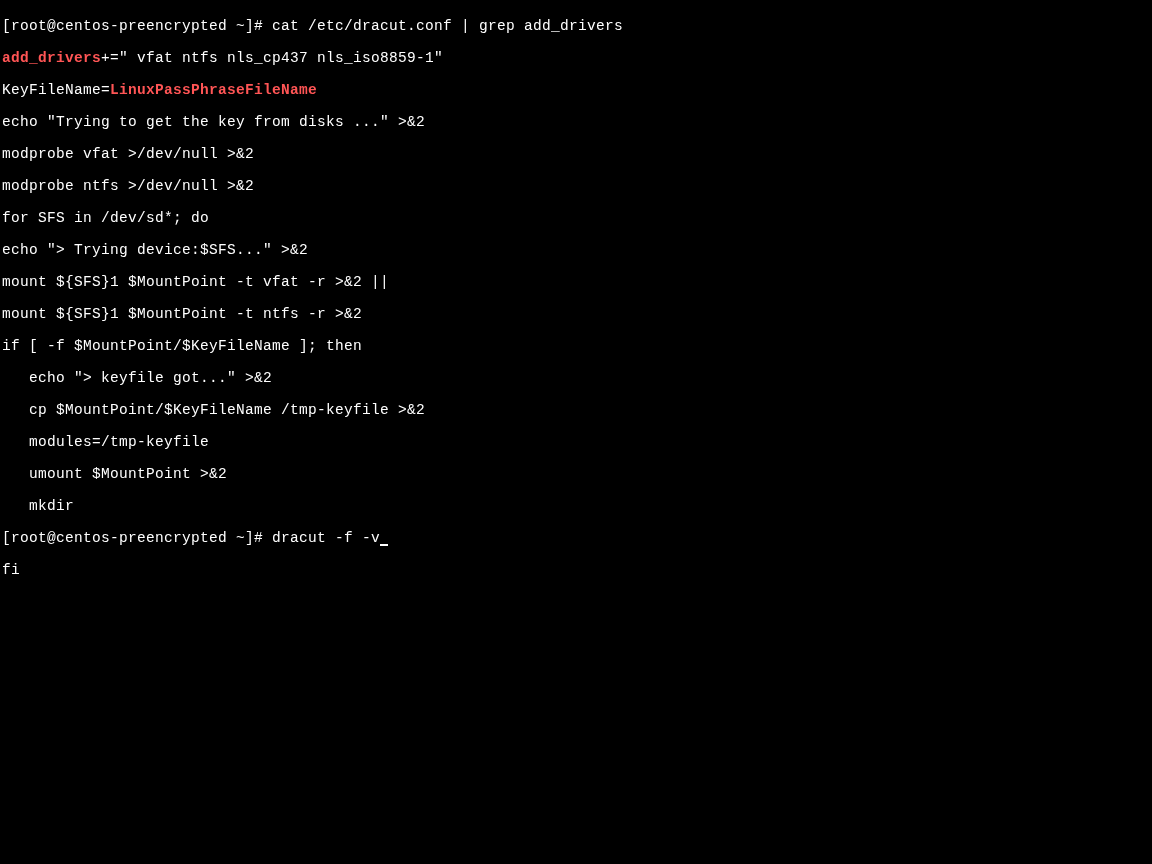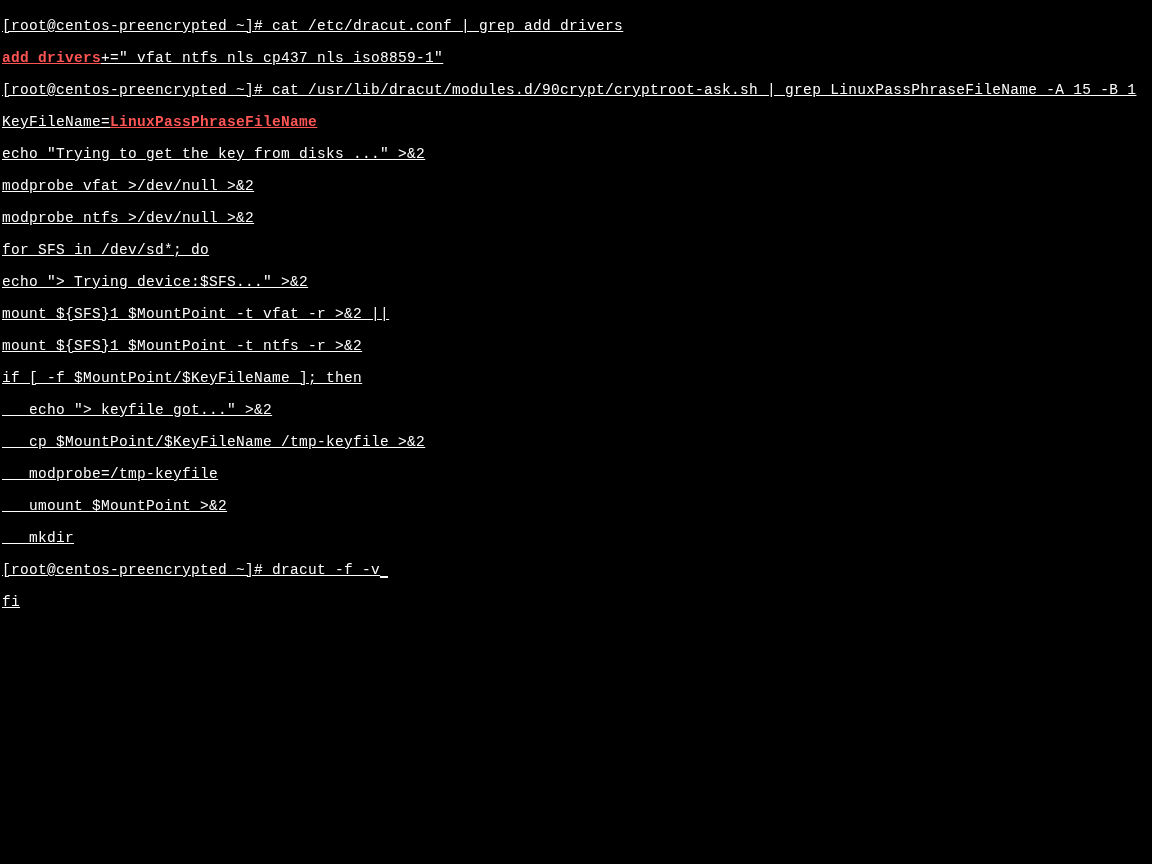--- a/index.html
+++ b/index.html
@@ -1,19 +1,18 @@
 <!DOCTYPE html>
 <html><head>
   <meta charset="utf-8">
   <style>
     * {
       margin: 0;
       padding: 0;
       box-sizing: border-box;
-      text-decoration: underline;
     }
     body {
       background-color: #000000;
       width: 1152px;
       height: 864px;
       font-family: 'Courier New', monospace;
       font-size: 14.5px;
       line-height: 16px;
       color: #ffffff;
       overflow: hidden;
@@ -41,30 +40,29 @@
       position: relative;
       bottom: 0px;
     }
   </style>
 </head>
 <body>
 
 <div class="term">
 <span class="line">[root@centos-preencrypted ~]# cat /etc/dracut.conf | grep add_drivers</span>
 <span class="line"><span class="red-bold">add_drivers</span><span>+=" vfat ntfs nls_cp437 nls_iso8859-1"</span></span>
-<span class="line">[root@centos-preencrypted ~]# cat /usr/lib/dracut/modules.d/90crypt/cryptroot-ask.sh | grep LinuxPassPhraseFileName -A 15 -B 1</span>
 <span class="line"><span>KeyFileName=</span><span class="red-bold">LinuxPassPhraseFileName</span></span>
 <span class="line">echo "Trying to get the key from disks ..." &gt;&amp;2</span>
 <span class="line">modprobe vfat &gt;/dev/null &gt;&amp;2</span>
 <span class="line">modprobe ntfs &gt;/dev/null &gt;&amp;2</span>
 <span class="line">for SFS in /dev/sd*; do</span>
 <span class="line">echo "&gt; Trying device:$SFS..." &gt;&amp;2</span>
 <span class="line">mount ${SFS}1 $MountPoint -t vfat -r &gt;&amp;2 ||</span>
 <span class="line">mount ${SFS}1 $MountPoint -t ntfs -r &gt;&amp;2</span>
 <span class="line">if [ -f $MountPoint/$KeyFileName ]; then</span>
 <span class="line">   echo "&gt; keyfile got..." &gt;&amp;2</span>
 <span class="line">   cp $MountPoint/$KeyFileName /tmp-keyfile &gt;&amp;2</span>
-<span class="line">   modprobe=/tmp-keyfile</span>
+<span class="line">   modules=/tmp-keyfile</span>
 <span class="line">   umount $MountPoint &gt;&amp;2</span>
 <span class="line">   mkdir</span>
 <span class="line"><span>[root@centos-preencrypted ~]# dracut -f -v</span><span class="cursor"></span></span>
 <span class="line">fi</span>
 </div>
 
 </body></html>

